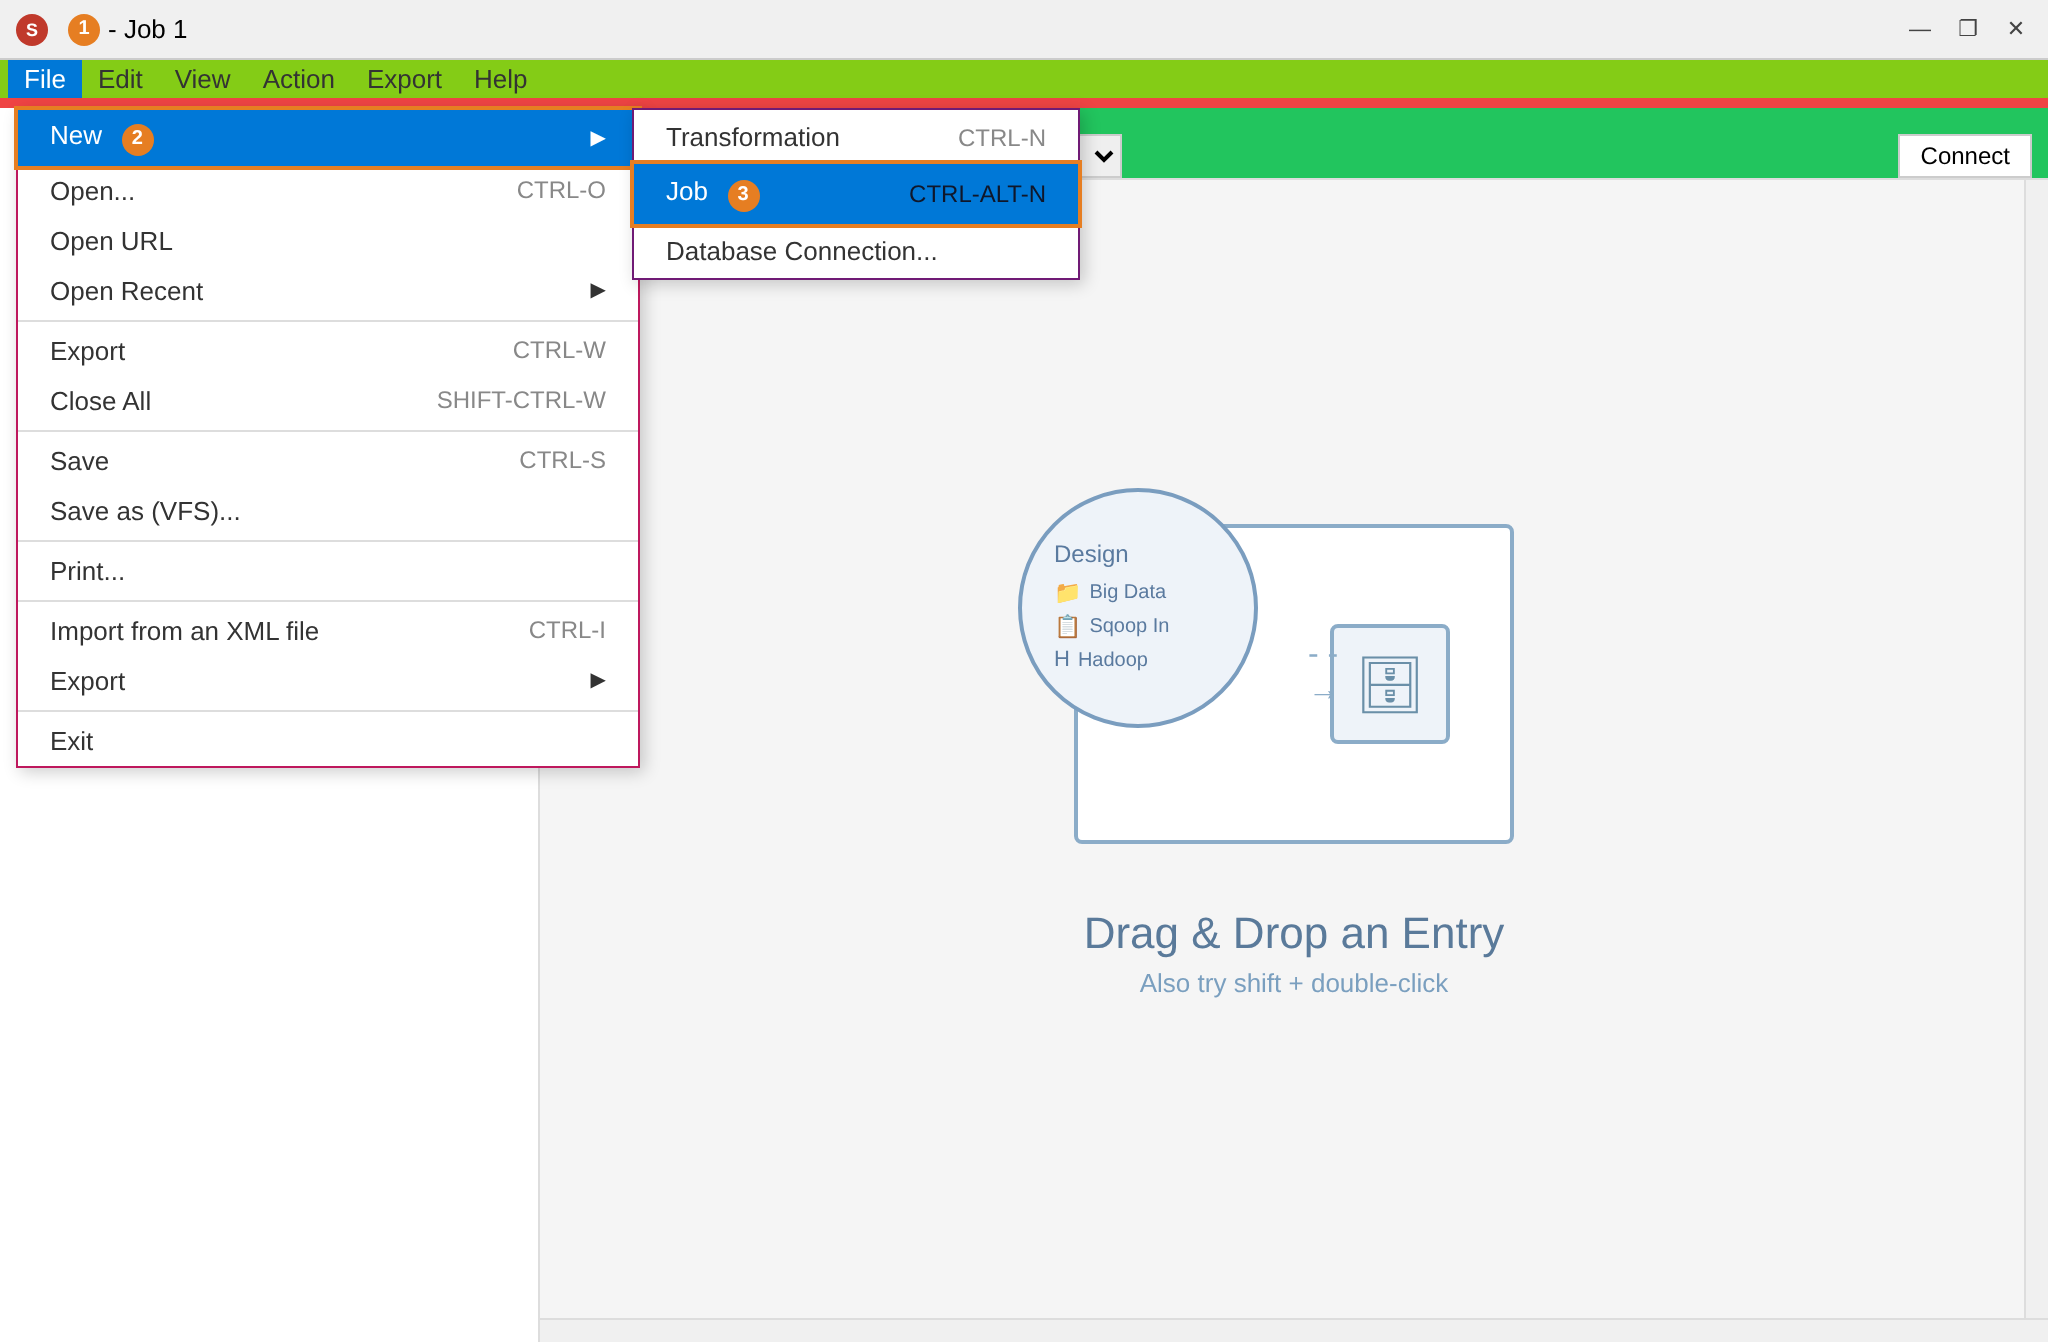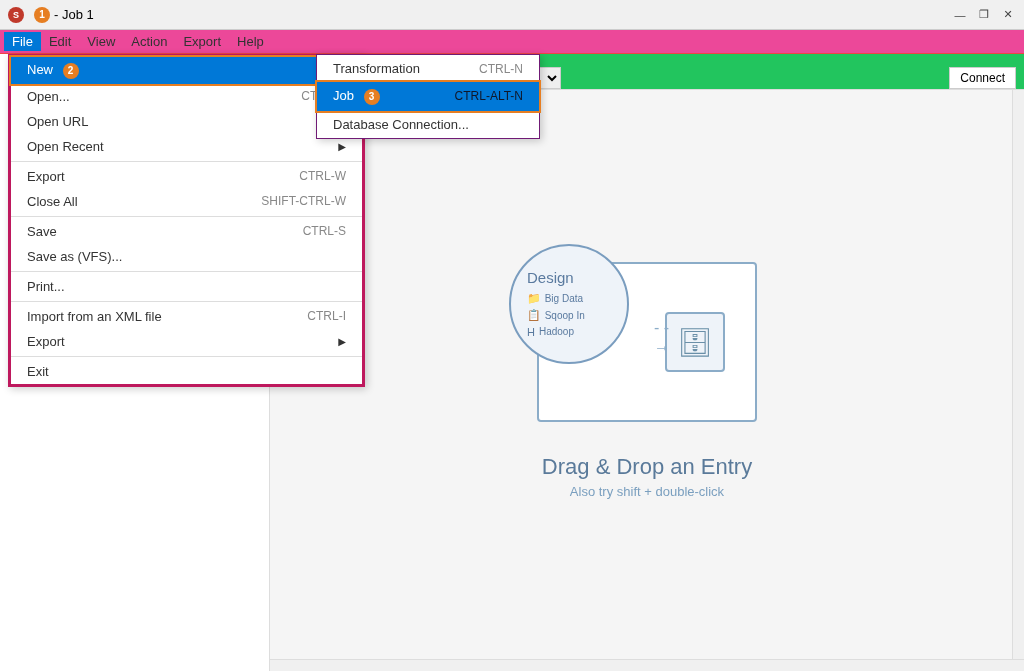--- a/index.html
+++ b/index.html
@@ -51,25 +51,25 @@
     }
     #title-bar .win-btn {
       width: 16px; height: 16px;
       display: flex; align-items: center; justify-content: center;
       font-size: 11px; cursor: pointer; color: #444;
     }
 
     
     #menu-bar {
       height: 24px;
-      background: #ec4899;
-      display: flex;
-      align-items: center;
+      background: #84cc16;
+      display: flex;
+      align-items: flex-start;
       padding: 0 4px;
-      border-bottom: 1px solid #ef4444;
+      border-bottom: 5px solid #ef4444;
     }
     .menu-item {
       padding: 2px 8px;
       cursor: pointer;
       color: #333;
       font-size: 13px;
     }
     .menu-item.file-active {
       background: #0078d7;
       color: white;
@@ -232,23 +232,23 @@
       font-size: 13px;
       color: #7a9fbf;
       margin-top: 4px;
     }
 
     
     #file-dropdown {
       position: absolute;
       top: 54px;
       left: 8px;
-      width: 357px;
+      width: 312px;
       background: white;
-      border: 3px solid #be185d;
+      border: 1px solid #be185d;
       box-shadow: 2px 2px 8px rgba(0,0,0,0.2);
       z-index: 100;
     }
     .dd-item {
       display: flex;
       align-items: center;
       justify-content: space-between;
       padding: 5px 16px;
       cursor: pointer;
       color: #333;
@@ -393,21 +393,21 @@
         <option>50%</option>
         <option>150%</option>
       </select>
       <div class="connect-btn">Connect</div>
     </div>
 
     <div id="canvas-area">
       <div class="drag-drop-illustration">
         <div class="monitor-frame">
           <div class="circle-magnify">
-            <div style="font-size:15px; color:#5a7a9f; margin-bottom:4px;">Design</div>
+            <div style="font-size:12px; color:#5a7a9f; margin-bottom:4px;">Design</div>
             <div class="folder-row">
               <span class="ico">📁</span>
               <span>Big Data</span>
             </div>
             <div class="folder-row">
               <span class="ico">📋</span>
               <span>Sqoop In</span>
             </div>
             <div class="folder-row">
               <span class="ico">H</span>

